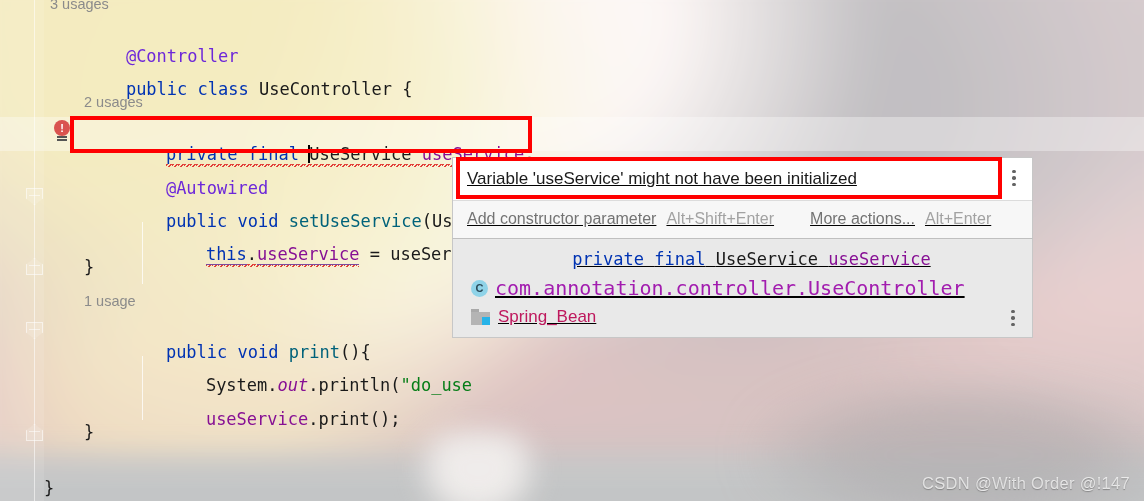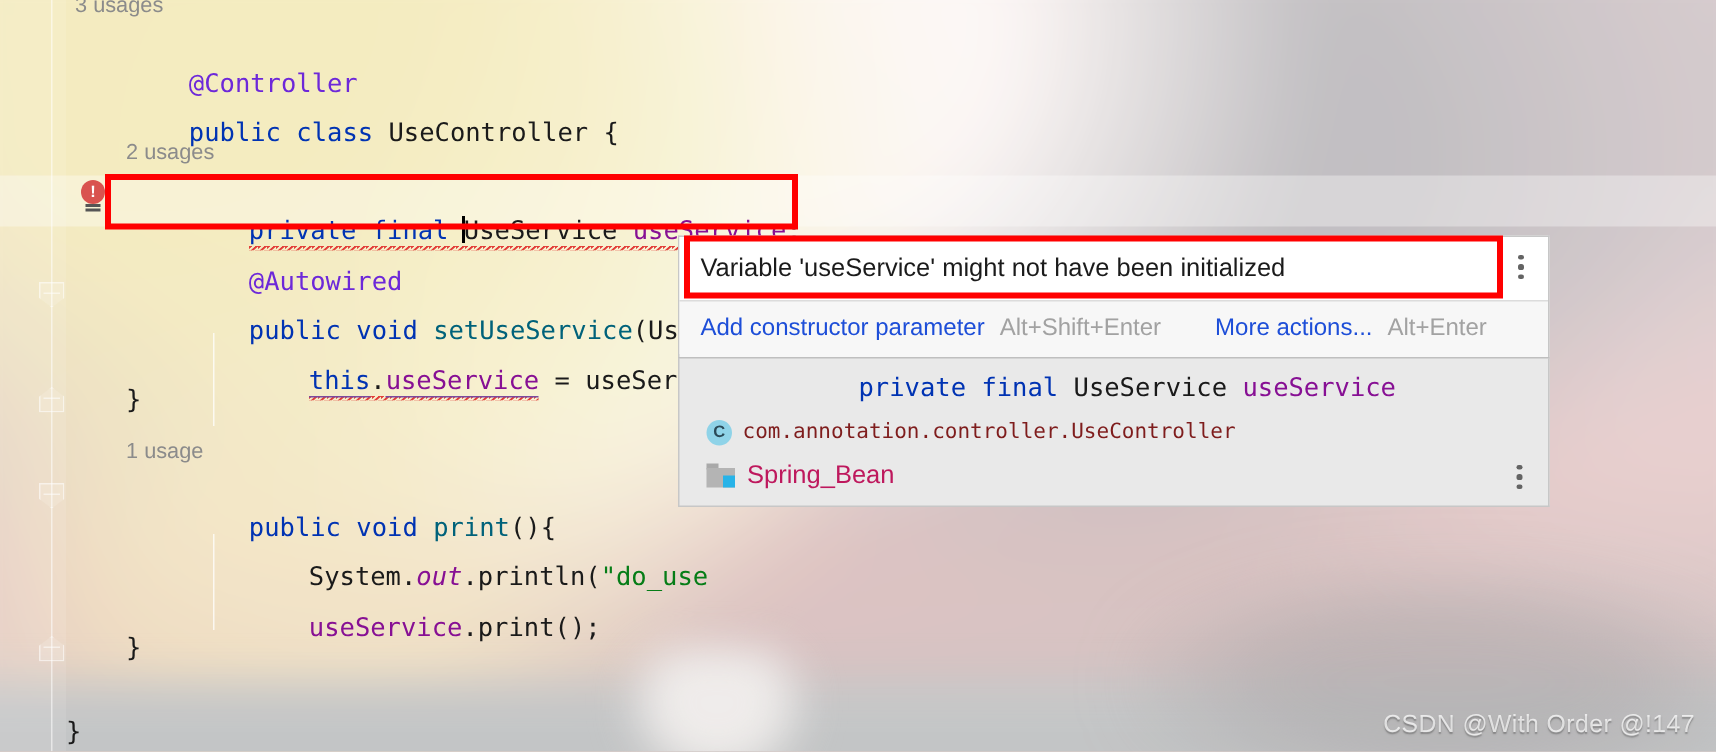--- a/index.html
+++ b/index.html
@@ -149,21 +149,21 @@
 
   
   .redbox {
     position: absolute; border: 4px solid #ff0000; pointer-events: none;
   }
   #redbox-decl    { left: 70px;  top: 116px; width: 462px; height: 37px; }
   #redbox-tooltip { left: 456px; top: 157px; width: 546px; height: 42px; }
 
   
   .popup {
-    position: absolute; left: 452px; top: 157px; width: 581px;
+    position: absolute; left: 452px; top: 157px; width: 581px; text-decoration: underline;
   }
   .popup-top {
     background: #f7f7f7;
     border: 1px solid #c7c7c7;
     border-bottom: none;
     padding-bottom: 2px;
   }
   .popup-msg {
     height: 42px; line-height: 42px;
     padding-left: 14px; padding-right: 40px;
@@ -171,40 +171,40 @@
     background: #ffffff;
     font-family: "Liberation Sans", sans-serif;
   }
   .popup-actions {
     height: 36px; display: flex; align-items: center;
     padding: 0 14px; gap: 0px;
     font-size: 16px;
     background: #f7f7f7;
     border-top: 1px solid #dcdcdc;
   }
-  .act-link { color: #1d4ed8; cursor: pointer; }
+  .act-link { color: #737373; cursor: pointer; }
   .act-key  { color: #a2a2a2; margin-left: 10px; }
   .act-gap  { width: 36px; }
 
   .popup-body {
     background: #e9e9e9;
     border: 1px solid #c7c7c7;
     border-top: 1px solid #bfbfbf;
     padding: 9px 0 6px 0;
     position: relative;
   }
   .doc-sig {
     font-family: "DejaVu Sans Mono", "Liberation Mono", monospace;
     font-size: 17px; padding: 0 0 7px 18px; line-height: 22px; text-align: center;
   }
   .doc-path {
     display: flex; align-items: center; gap: 7px;
     padding: 0 0 6px 18px;
     font-family: "DejaVu Sans Mono", "Liberation Mono", monospace;
-    font-size: 14px; color: #7f1d1d;
+    font-size: 20px; color: #a21caf;
     line-height: 22px;
   }
   .doc-module {
     display: flex; align-items: center; gap: 8px;
     padding: 0 0 2px 18px;
     font-family: "Liberation Sans", sans-serif;
     font-size: 17px; color: #be185d; line-height: 24px;
   }
   .ic-class {
     width: 17px; height: 17px; border-radius: 50%;

